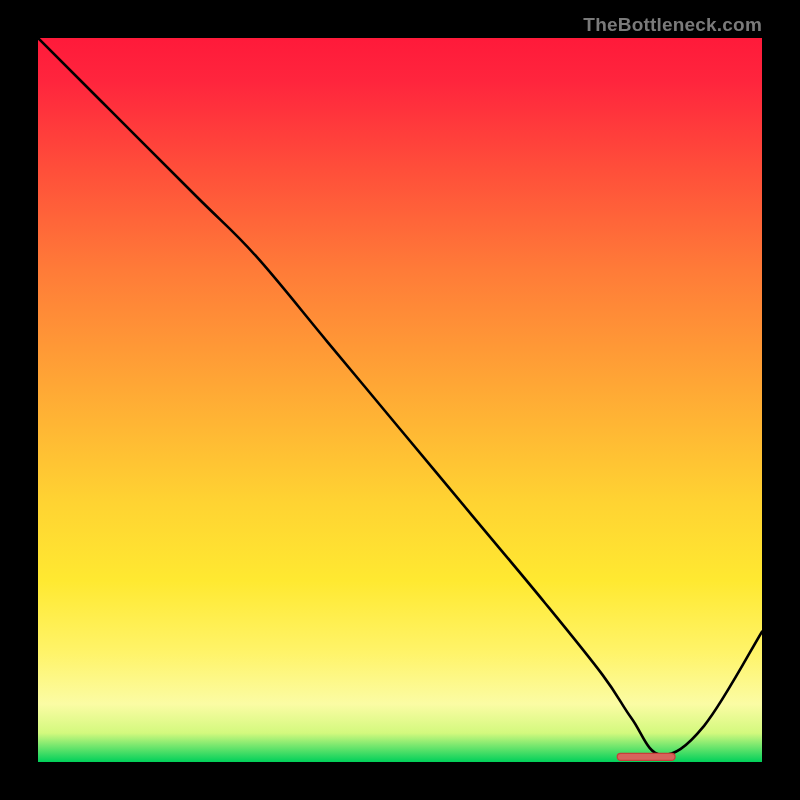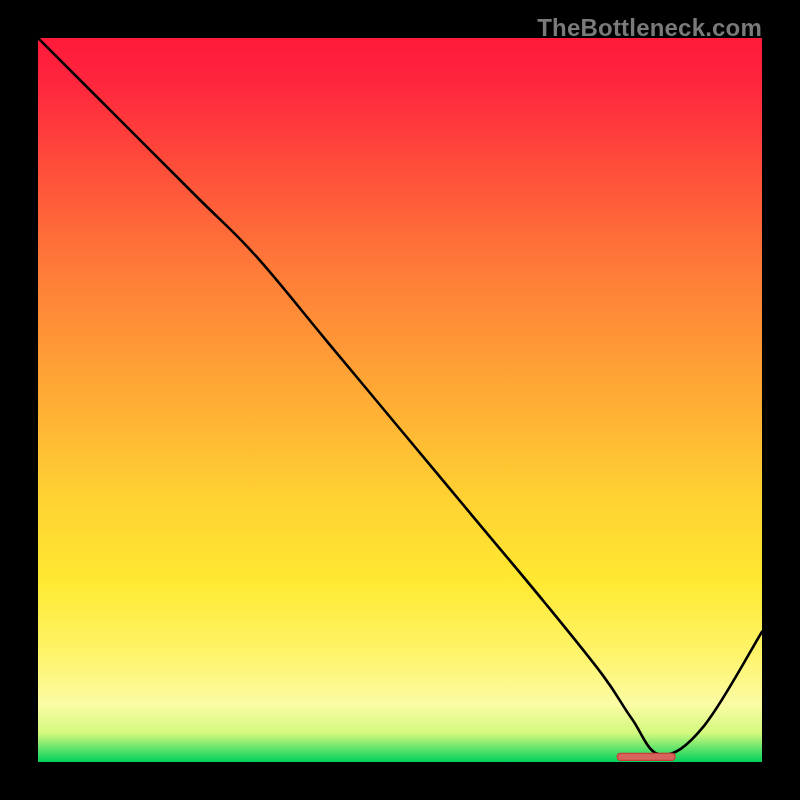--- a/index.html
+++ b/index.html
@@ -47,21 +47,21 @@
     position: absolute;
     inset: 0;
     width: 100%;
     height: 100%;
   }
   .watermark {
     position: absolute;
     top: 14px;
     right: 38px;
     font-family: Arial, Helvetica, sans-serif;
-    font-size: 24px;
+    font-size: 19px;
     font-weight: 600;
     color: #7a7a7a;
     letter-spacing: 0.2px;
   }
 </style>
 </head>
 <body>
 
 <div class="stage">
 

